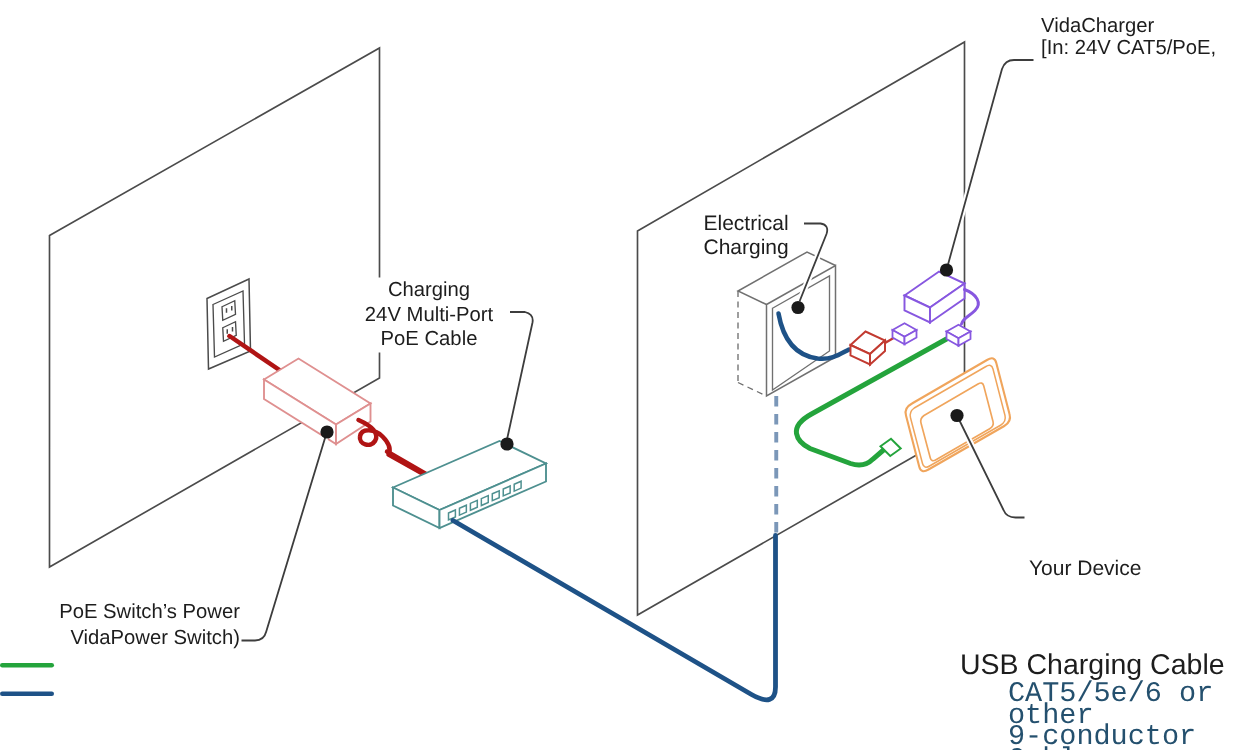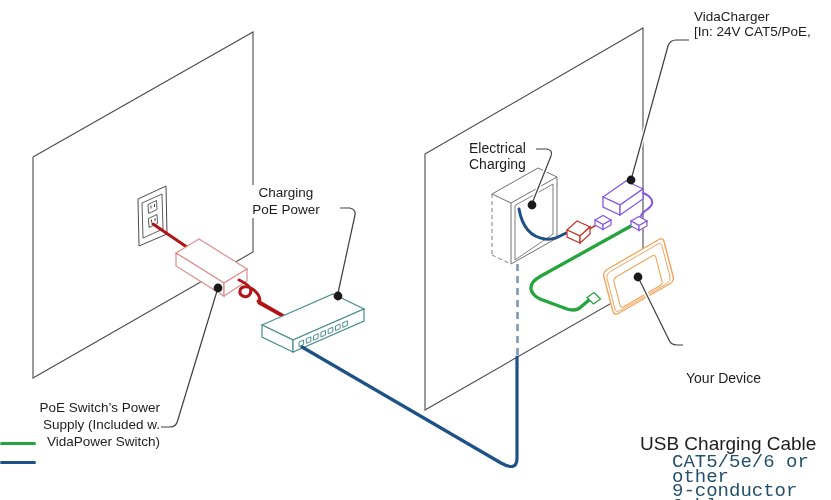--- a/index.html
+++ b/index.html
@@ -149,26 +149,26 @@
     <div>[In: 24V CAT5/PoE,</div>
   </div>
 
   <div class="label lbl-enclosure">
     <div>Electrical</div>
     <div>Charging</div>
   </div>
 
   <div class="label lbl-switch">
     <div>Charging</div>
-    <div>PoE Power</div>
+    <div>24V Multi-Port</div>
+    <div>PoE Cable</div>
   </div>
 
   <div class="label lbl-psu">
     <div>PoE Switch’s Power</div>
-    <div>Supply (Included w.</div>
     <div>VidaPower Switch)</div>
   </div>
 
   <div class="label lbl-device">Your Device</div>
 
   <div>
     <span class="swatch swatch-usb"></span>
     <div class="legend-text legend-usb-text" style="position:absolute;left:640px;">USB Charging Cable</div>
     <span class="swatch swatch-cat5"></span>
     <div class="legend-text legend-cat5-text" style="position:absolute;left:672px;font-family:Liberation Mono, monospace;">

